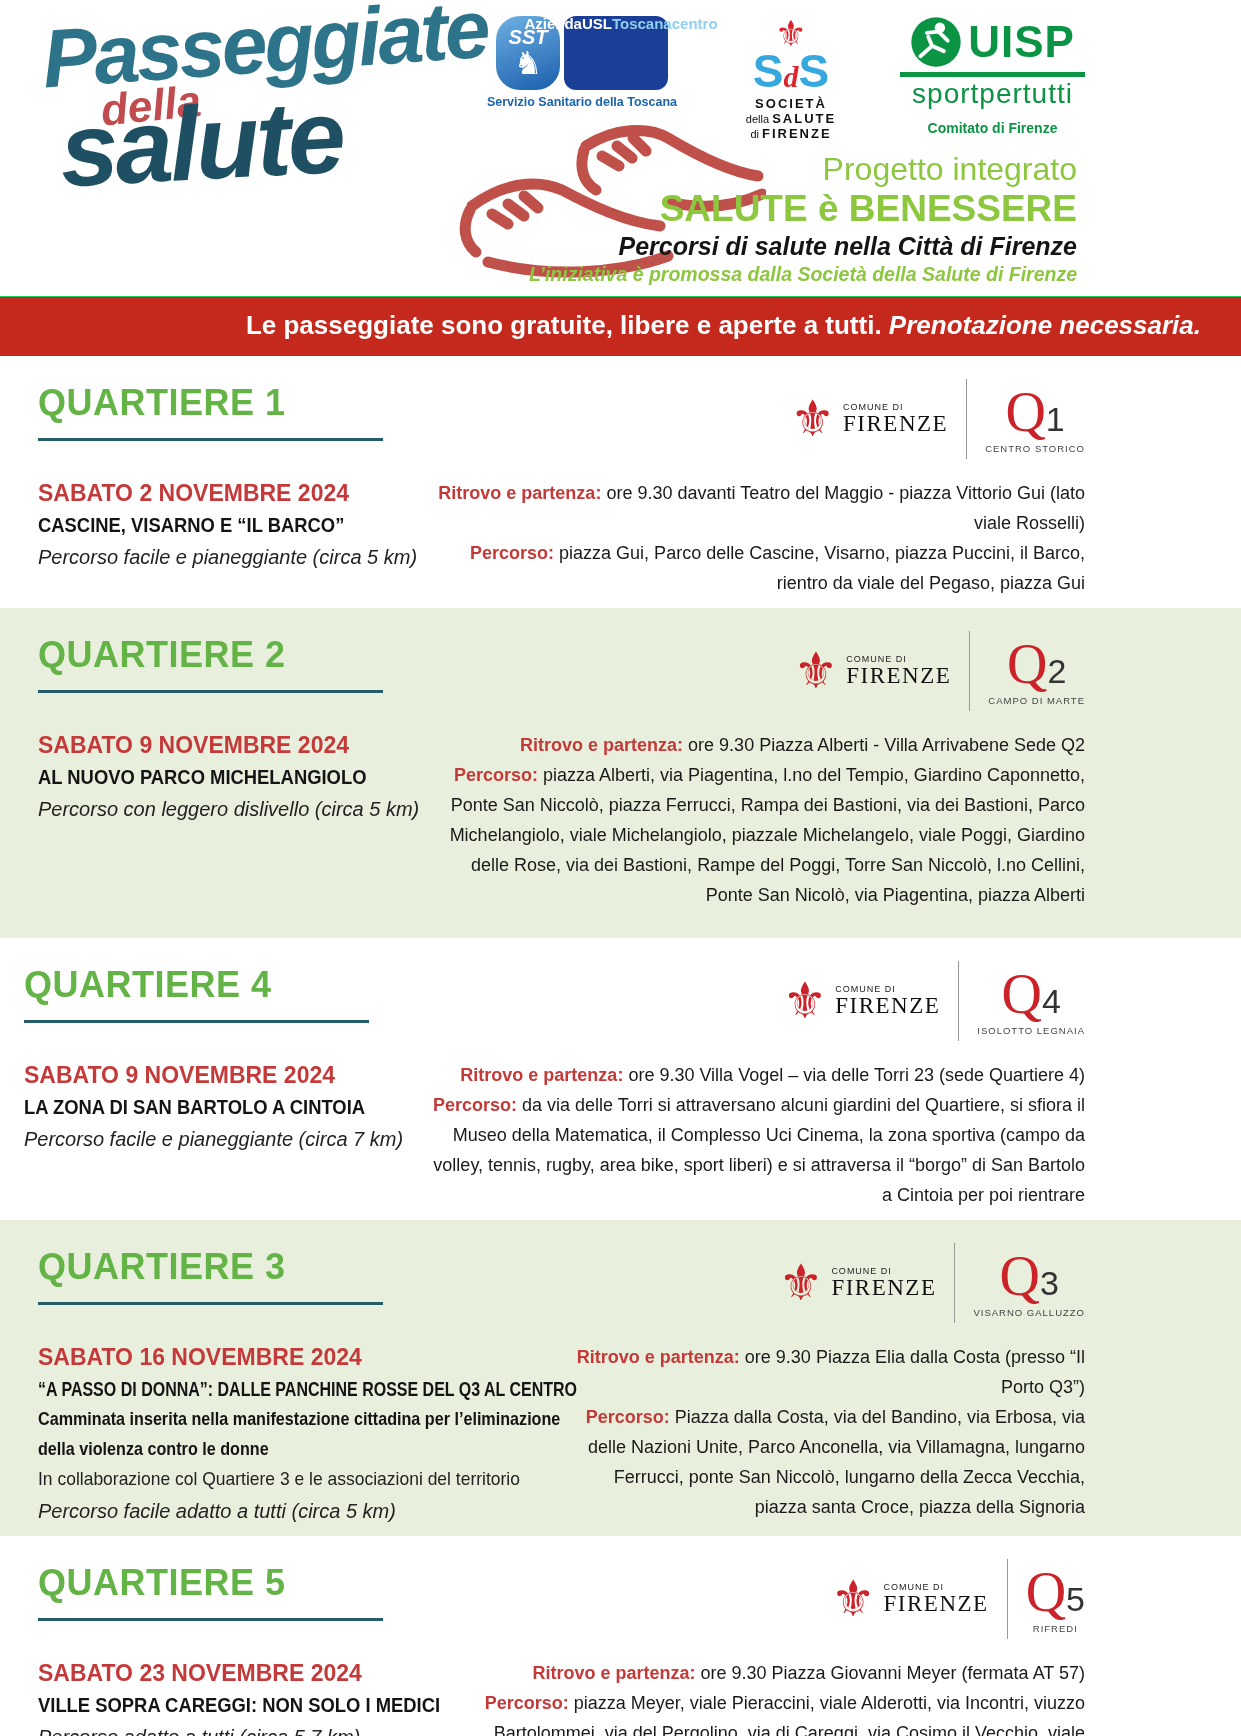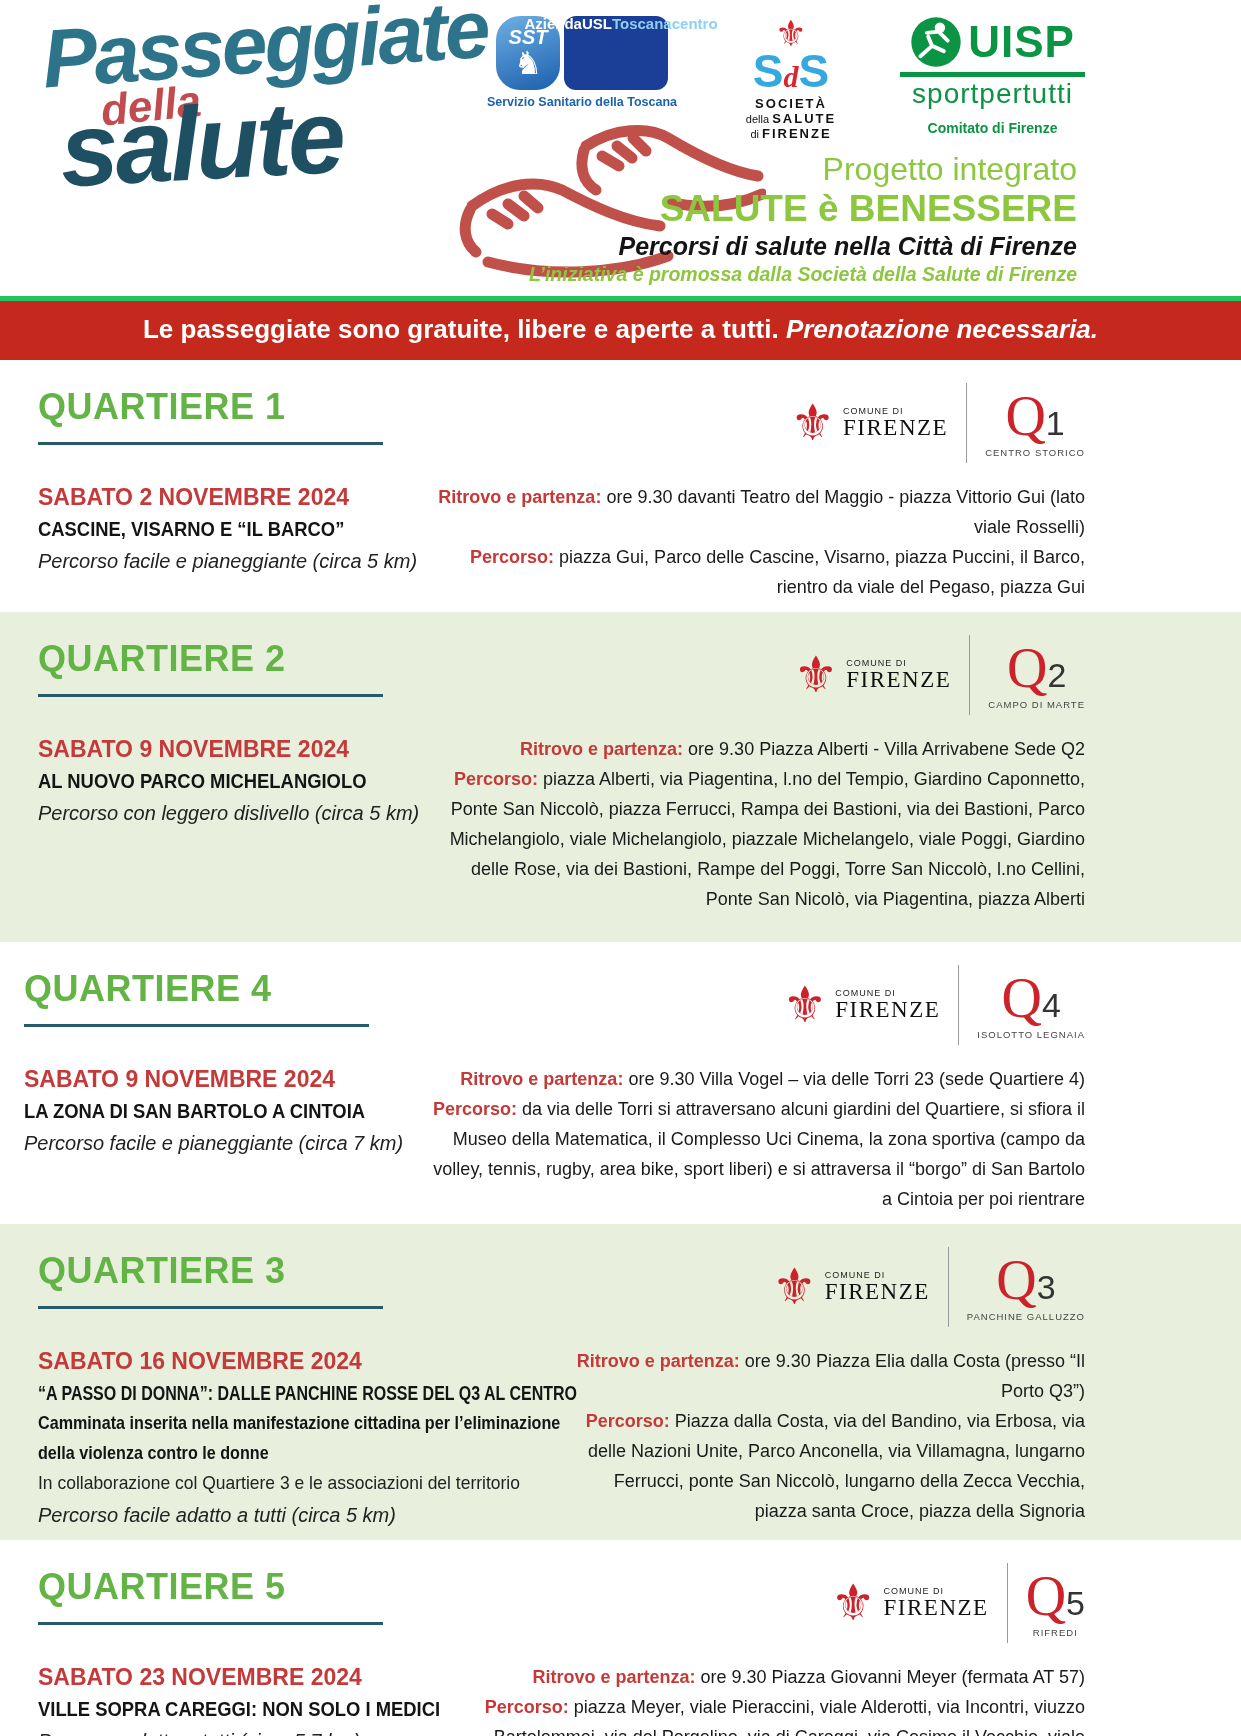--- a/index.html
+++ b/index.html
@@ -43,21 +43,21 @@
   .uisp-sub { color:#0b9444; font-size:28px; letter-spacing:1px; line-height:1.1; }
   .uisp-cap { color:#0b9444; font-weight:bold; font-size:14px; margin-top:10px; }
 
   .project { position:absolute; right:164px; top:150px; text-align:right; }
   .proj-l1 { color:#8dc63f; font-size:32px; line-height:1.2; }
   .proj-l2 { color:#8dc63f; font-size:37px; font-weight:bold; line-height:1.15; }
   .proj-l3 { color:#141414; font-size:25px; font-weight:bold; font-style:italic; line-height:1.25; }
   .proj-l4 { color:#8dc63f; font-size:19.5px; font-weight:bold; font-style:italic; line-height:1.3; }
 
   
-  .banner { background:#c5281c; border-top:5px solid #22c55e; color:#fff; text-align:center; padding:13px 40px 15px; flex:0 0 auto; }
+  .banner { background:#c5281c; border-top:1px solid #22c55e; color:#fff; text-align:right; padding:13px 40px 15px; flex:0 0 auto; }
   .banner-text { font-size:26px; font-weight:bold; }
   .banner-italic { font-style:italic; }
 
   
   .sec { padding:16px 156px 10px 38px; }
   .sec--green { background:#e8f0dd; }
   .sec-top { display:flex; justify-content:space-between; align-items:flex-start; }
   .sec-title { color:#64b346; font-size:36px; font-weight:bold; letter-spacing:0.5px; margin-top:10px; }
   .rule { width:345px; height:3px; background:#265b69; margin-top:14px; }
   .badge { display:flex; align-items:center; gap:8px; height:94px; }
@@ -275,21 +275,21 @@
       </div>
       <div class="badge">
         <span class="badge-fleur">⚜</span>
         <span class="comcol">
           <span class="comune-top">COMUNE DI</span>
           <span class="comune-name">FIRENZE</span>
         </span>
         <span class="badge-div"></span>
         <span class="qcol">
           <span class="qrow"><span class="qletter">Q</span><span class="qnum">3</span></span>
-          <span class="qarea">PANCHINE GALLUZZO</span>
+          <span class="qarea">VISARNO GALLUZZO</span>
         </span>
       </div>
     </div>
     <div class="sec-body">
       <div class="col-left">
         <p class="date">SABATO 16 NOVEMBRE 2024</p>
         <p class="walk">“A PASSO DI DONNA”: DALLE PANCHINE ROSSE DEL Q3 AL CENTRO</p>
         <p class="extra-bold">Camminata inserita nella manifestazione cittadina per l’eliminazione</p>
         <p class="extra-bold">della violenza contro le donne</p>
         <p class="extra-reg">In collaborazione col Quartiere 3 e le associazioni del territorio</p>

